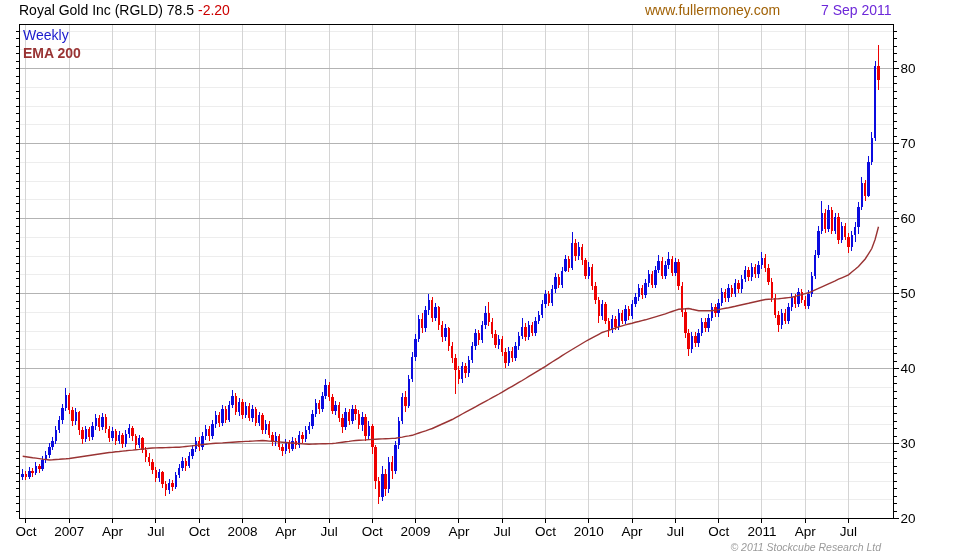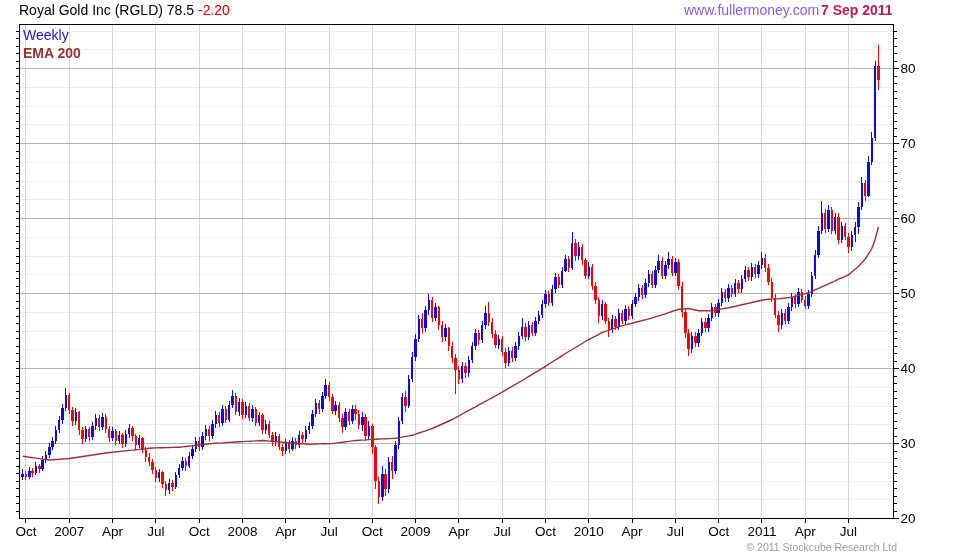--- a/index.html
+++ b/index.html
@@ -2,25 +2,25 @@
 <html><head>
 <meta charset="utf-8">
 <style>
   html,body{margin:0;padding:0;}
   body{
     width:980px;height:560px;position:relative;background:#ffffff;
     font-family:"Liberation Sans","DejaVu Sans",sans-serif;overflow:hidden;
   }
   .abs{position:absolute;white-space:nowrap;}
   #chart-title{left:19px;top:2px;font-size:14px;color:#000;}
-  #site-label{left:684px;top:2px;font-size:14px;color:#8b5cf6;}
-  #date-label{left:821px;top:2px;font-size:14px;color:#be185d;font-weight:bold;}
+  #site-label{left:645px;top:2px;font-size:14px;color:#a16207;}
+  #date-label{left:821px;top:2px;font-size:14px;color:#6d28d9;}
   #legend-weekly{left:23px;top:27px;font-size:14px;text-align:center;}
   #legend-ema{left:23px;top:45px;font-size:14px;}
-  #copyright{right:83px;top:541px;font-size:10.5px;}
+  #copyright{right:99px;top:541px;font-size:10.5px;font-style:italic;}
   #chart-wrap{position:absolute;left:0;top:0;width:980px;height:560px;}
 </style>
 </head>
 <body>
 
 <div id="chart-wrap">
   <svg id="chart-svg" width="980" height="560" viewBox="0 0 980 560">
       <line x1="20" y1="499.75" x2="893" y2="499.75" stroke="#ededed" stroke-width="1" shape-rendering="crispEdges"></line>
       <line x1="20" y1="481" x2="893" y2="481" stroke="#ededed" stroke-width="1" shape-rendering="crispEdges"></line>
       <line x1="20" y1="462.25" x2="893" y2="462.25" stroke="#ededed" stroke-width="1" shape-rendering="crispEdges"></line>

